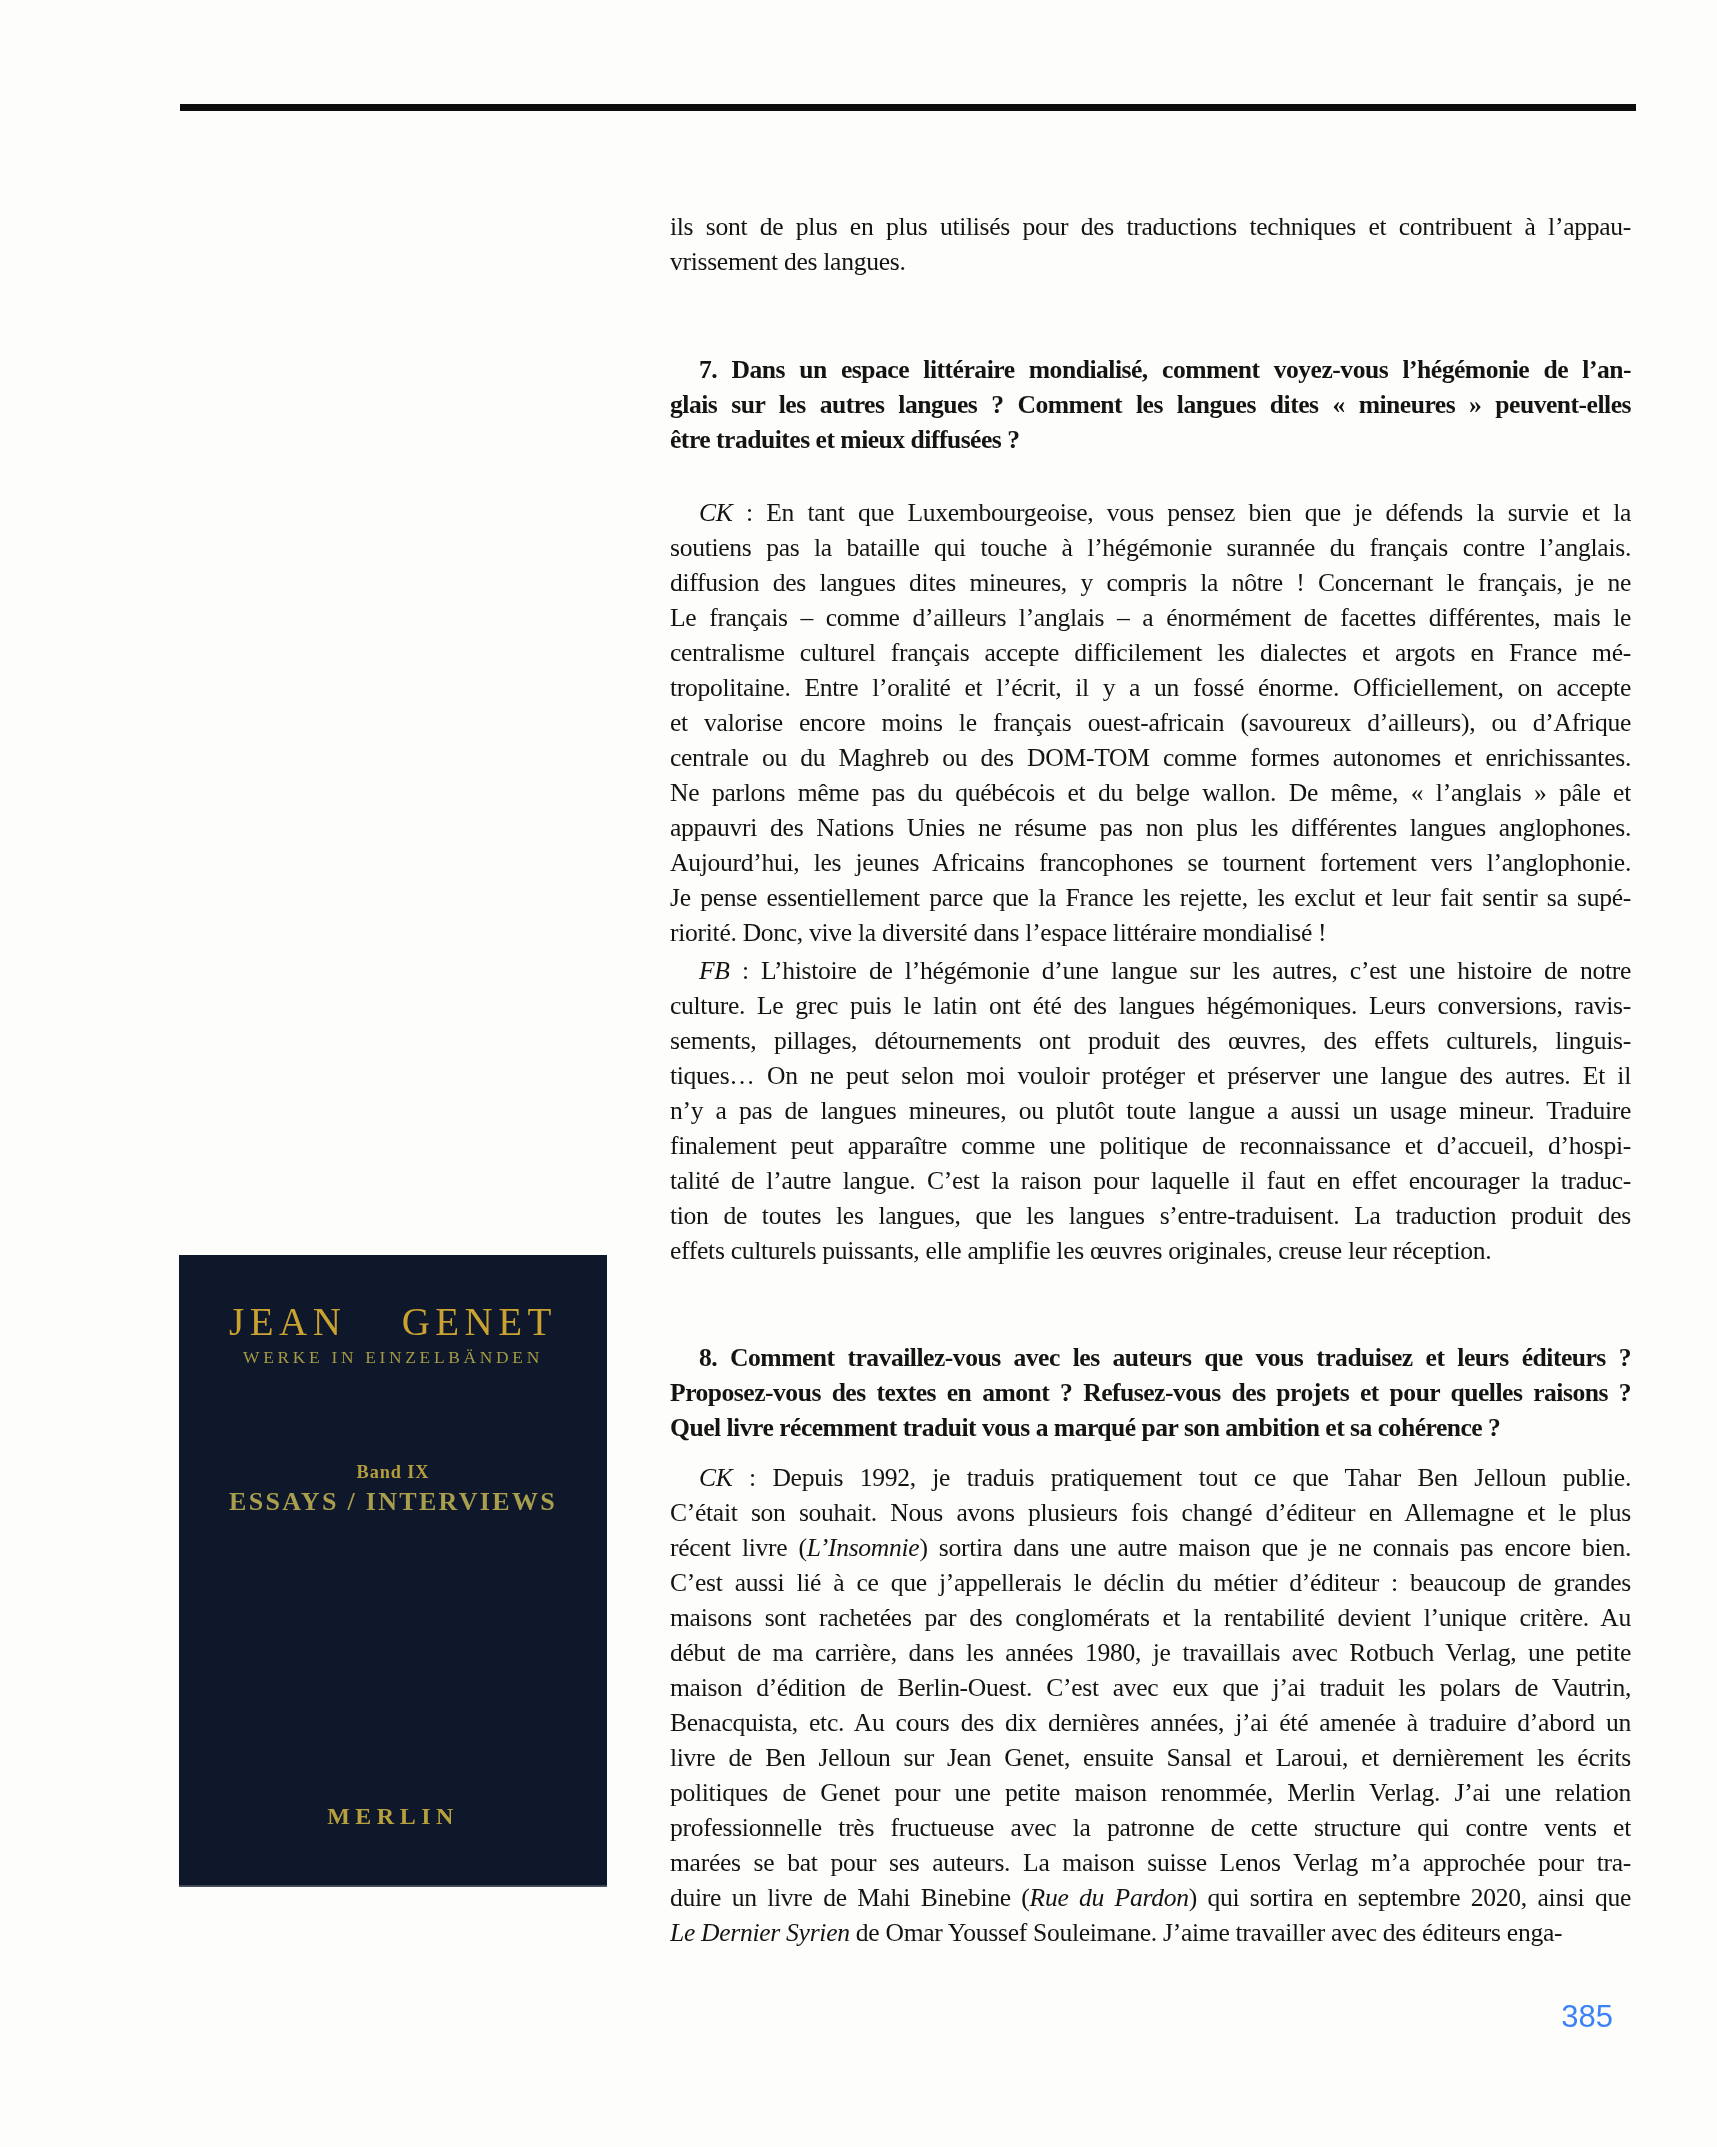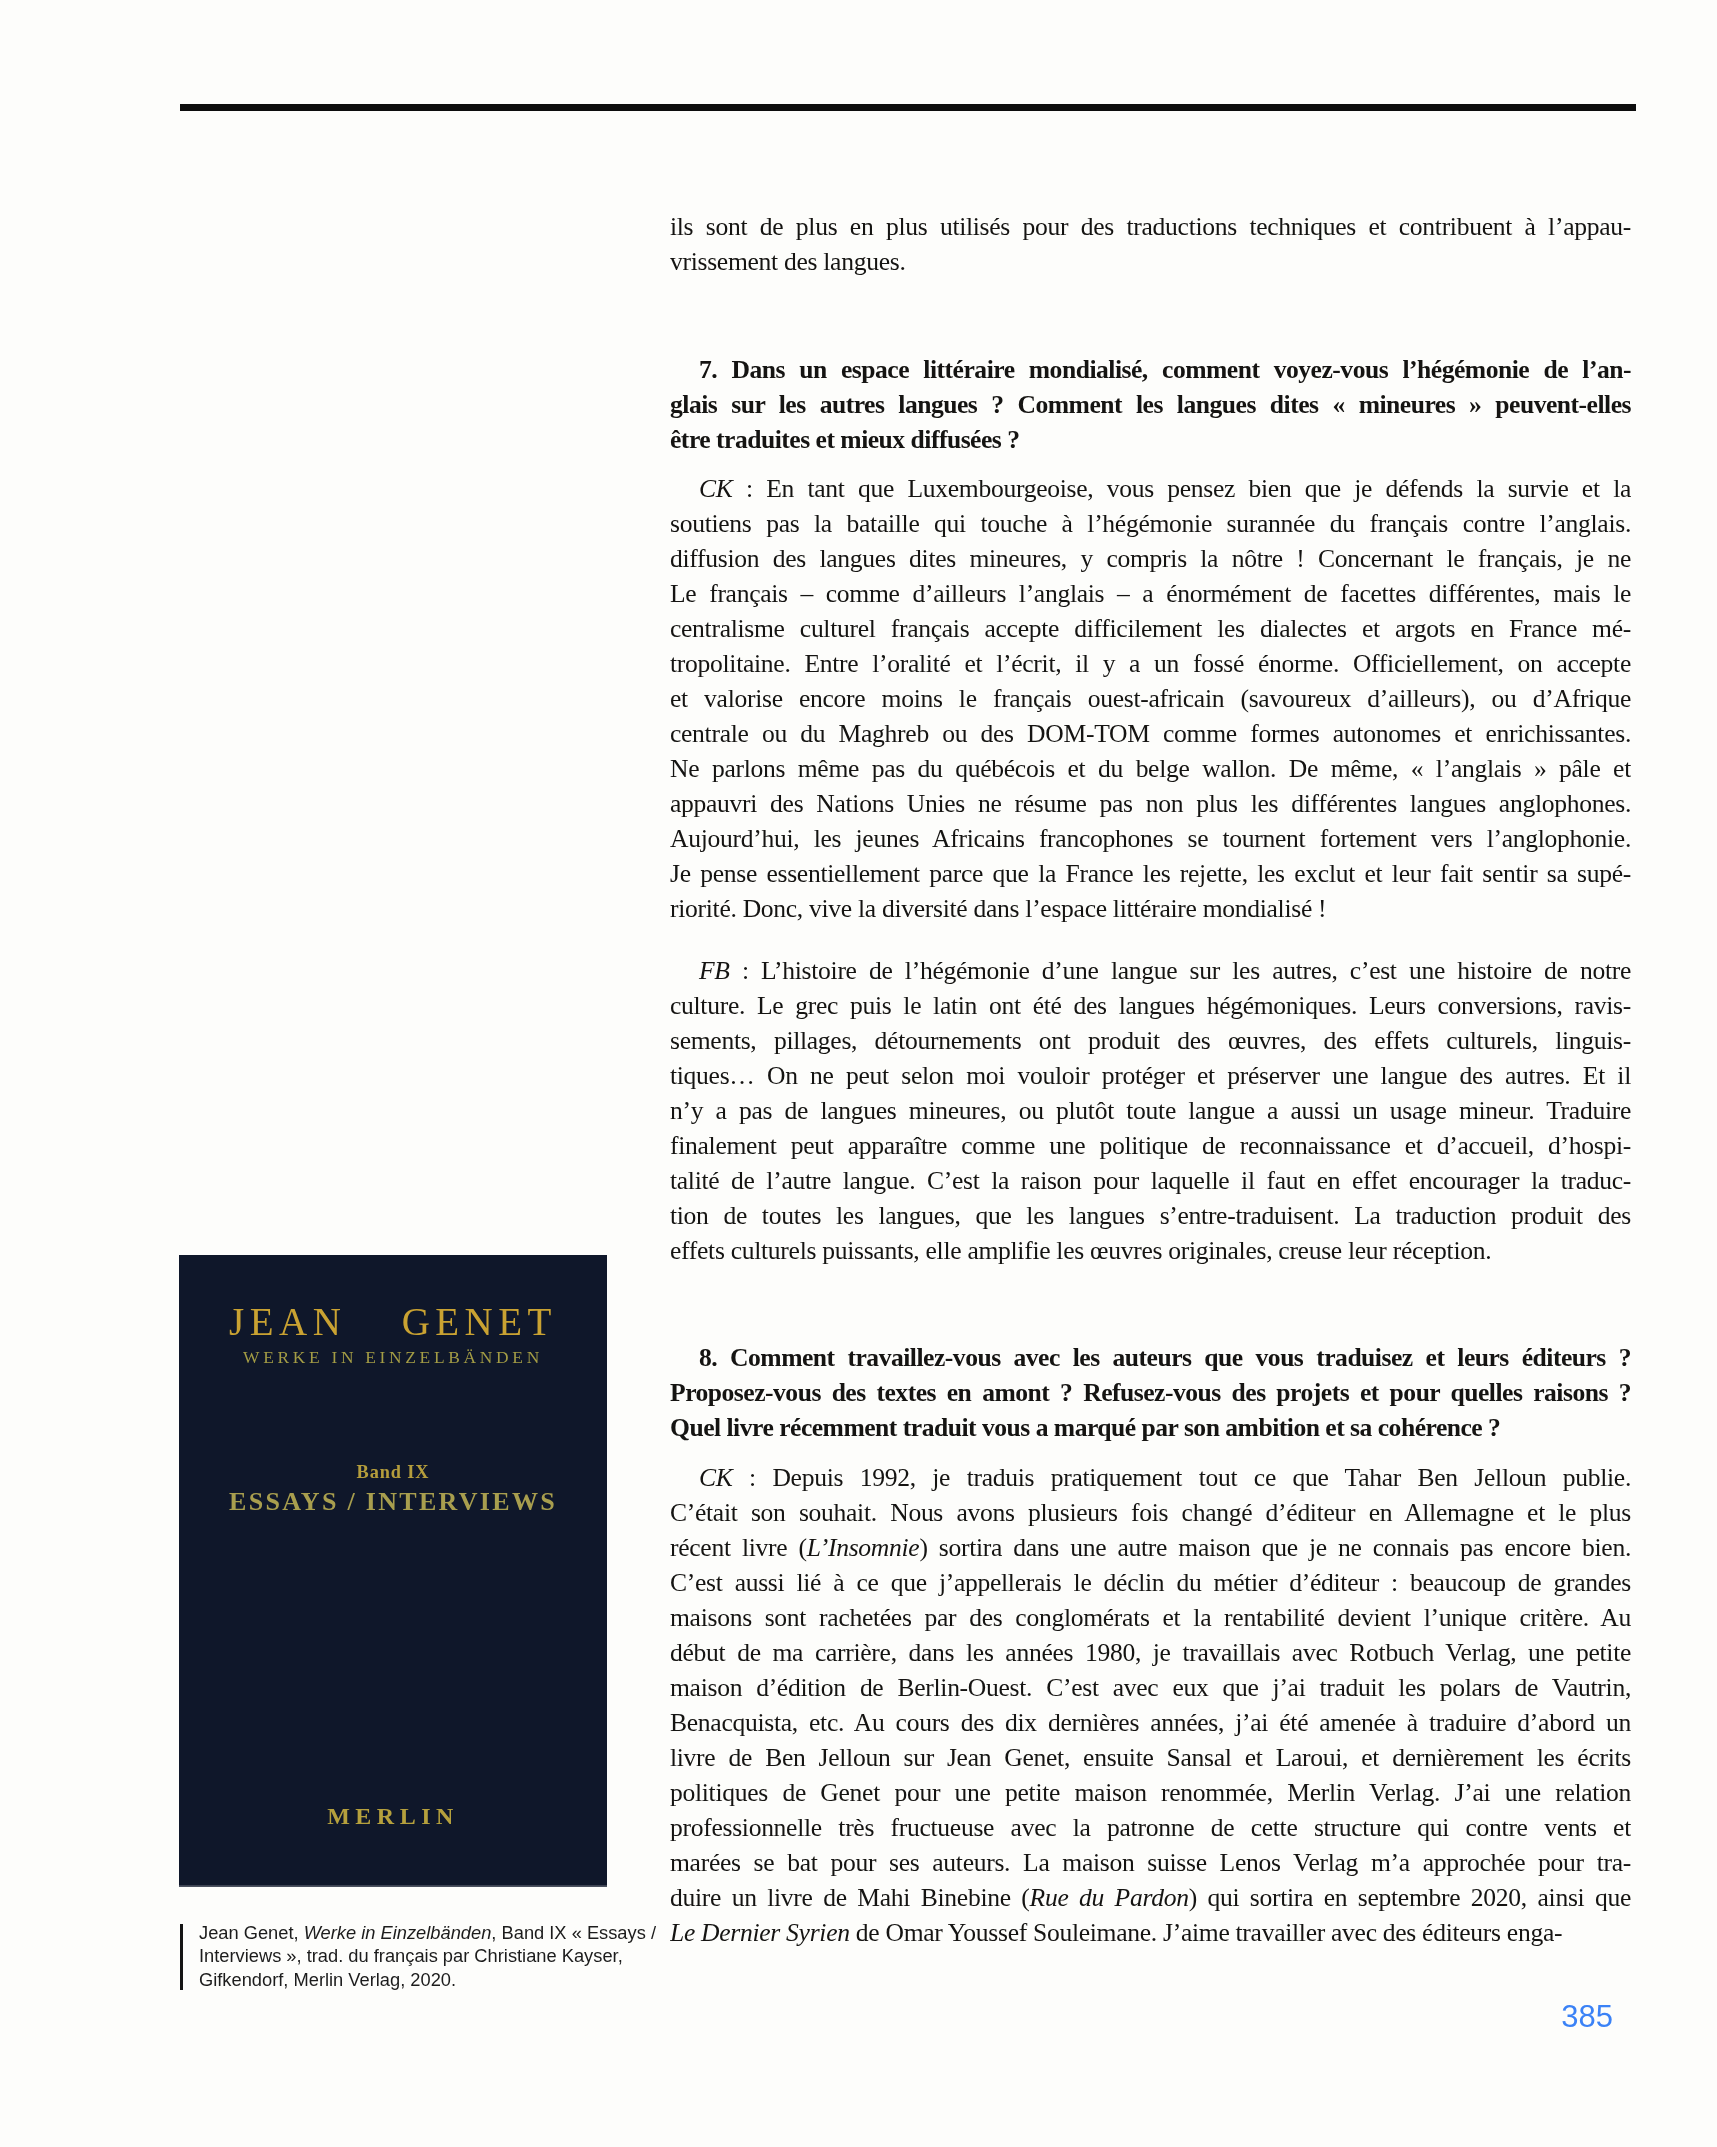--- a/index.html
+++ b/index.html
@@ -16,21 +16,21 @@
     height:35px; line-height:35px; white-space:nowrap; overflow:hidden;
     text-align:justify; text-align-last:justify; letter-spacing:-0.3px;
   }
   .para .tline:last-child { text-align-last:left; }
   .para.indent .tline:first-child { text-indent:29px; }
   .para.bold { font-weight:bold; }
   .para.bold .tline { letter-spacing:-0.5px; }
 
   #para-intro { top:209px; }
   #para-q7   { top:352px; }
-  #para-ck1  { top:471px; }
+  #para-ck1  { top:495px; }
   #para-fb   { top:953px; }
   #para-q8   { top:1340px; }
   #para-ck2  { top:1460px; }
 
   
   .cover { position:absolute; left:179px; top:1255px; width:428px; height:632px; box-shadow:inset 0 -1.8px 0 rgba(255,255,255,.25); }
   .cover-line { position:absolute; left:0; width:100%; text-align:center; white-space:nowrap; }
   .cover-author   { top:44px;  font-size:39px; letter-spacing:5.5px; word-spacing:40px; }
   .cover-series   { top:92px; font-size:17.4px; letter-spacing:3.7px; }
   .cover-volume   { top:207px; font-size:18.3px; font-weight:bold; letter-spacing:0.9px; }
@@ -117,25 +117,17 @@
     </div>
 
   <div class="cover" style="background-color: #0f172a;">
     <div class="cover-line cover-author" style="color: rgb(201, 162, 50);">JEAN GENET</div>
     <div class="cover-line cover-series" style="color: rgb(163, 156, 69);">WERKE IN EINZELBÄNDEN</div>
     <div class="cover-line cover-volume" style="color: rgb(180, 157, 60);">Band IX</div>
     <div class="cover-line cover-voltitle" style="color: rgb(168, 158, 78);">ESSAYS / INTERVIEWS</div>
     <div class="cover-line cover-publisher" style="color: rgb(181, 160, 61);">MERLIN</div>
   </div>
 
-  <div class="caption">
-    <div class="caption-bar"></div>
-    <div class="caption-text">
-        <div class="tline">Jean Genet, <i>Werke in Einzelbänden</i>, Band IX « Essays /</div>
-        <div class="tline">Interviews », trad. du français par Christiane Kayser,</div>
-        <div class="tline">Gifkendorf, Merlin Verlag, 2020.</div>
-      </div>
-  </div>
 
   <div class="page-number">385</div>
 
 </div>
 
 
 </body></html>

